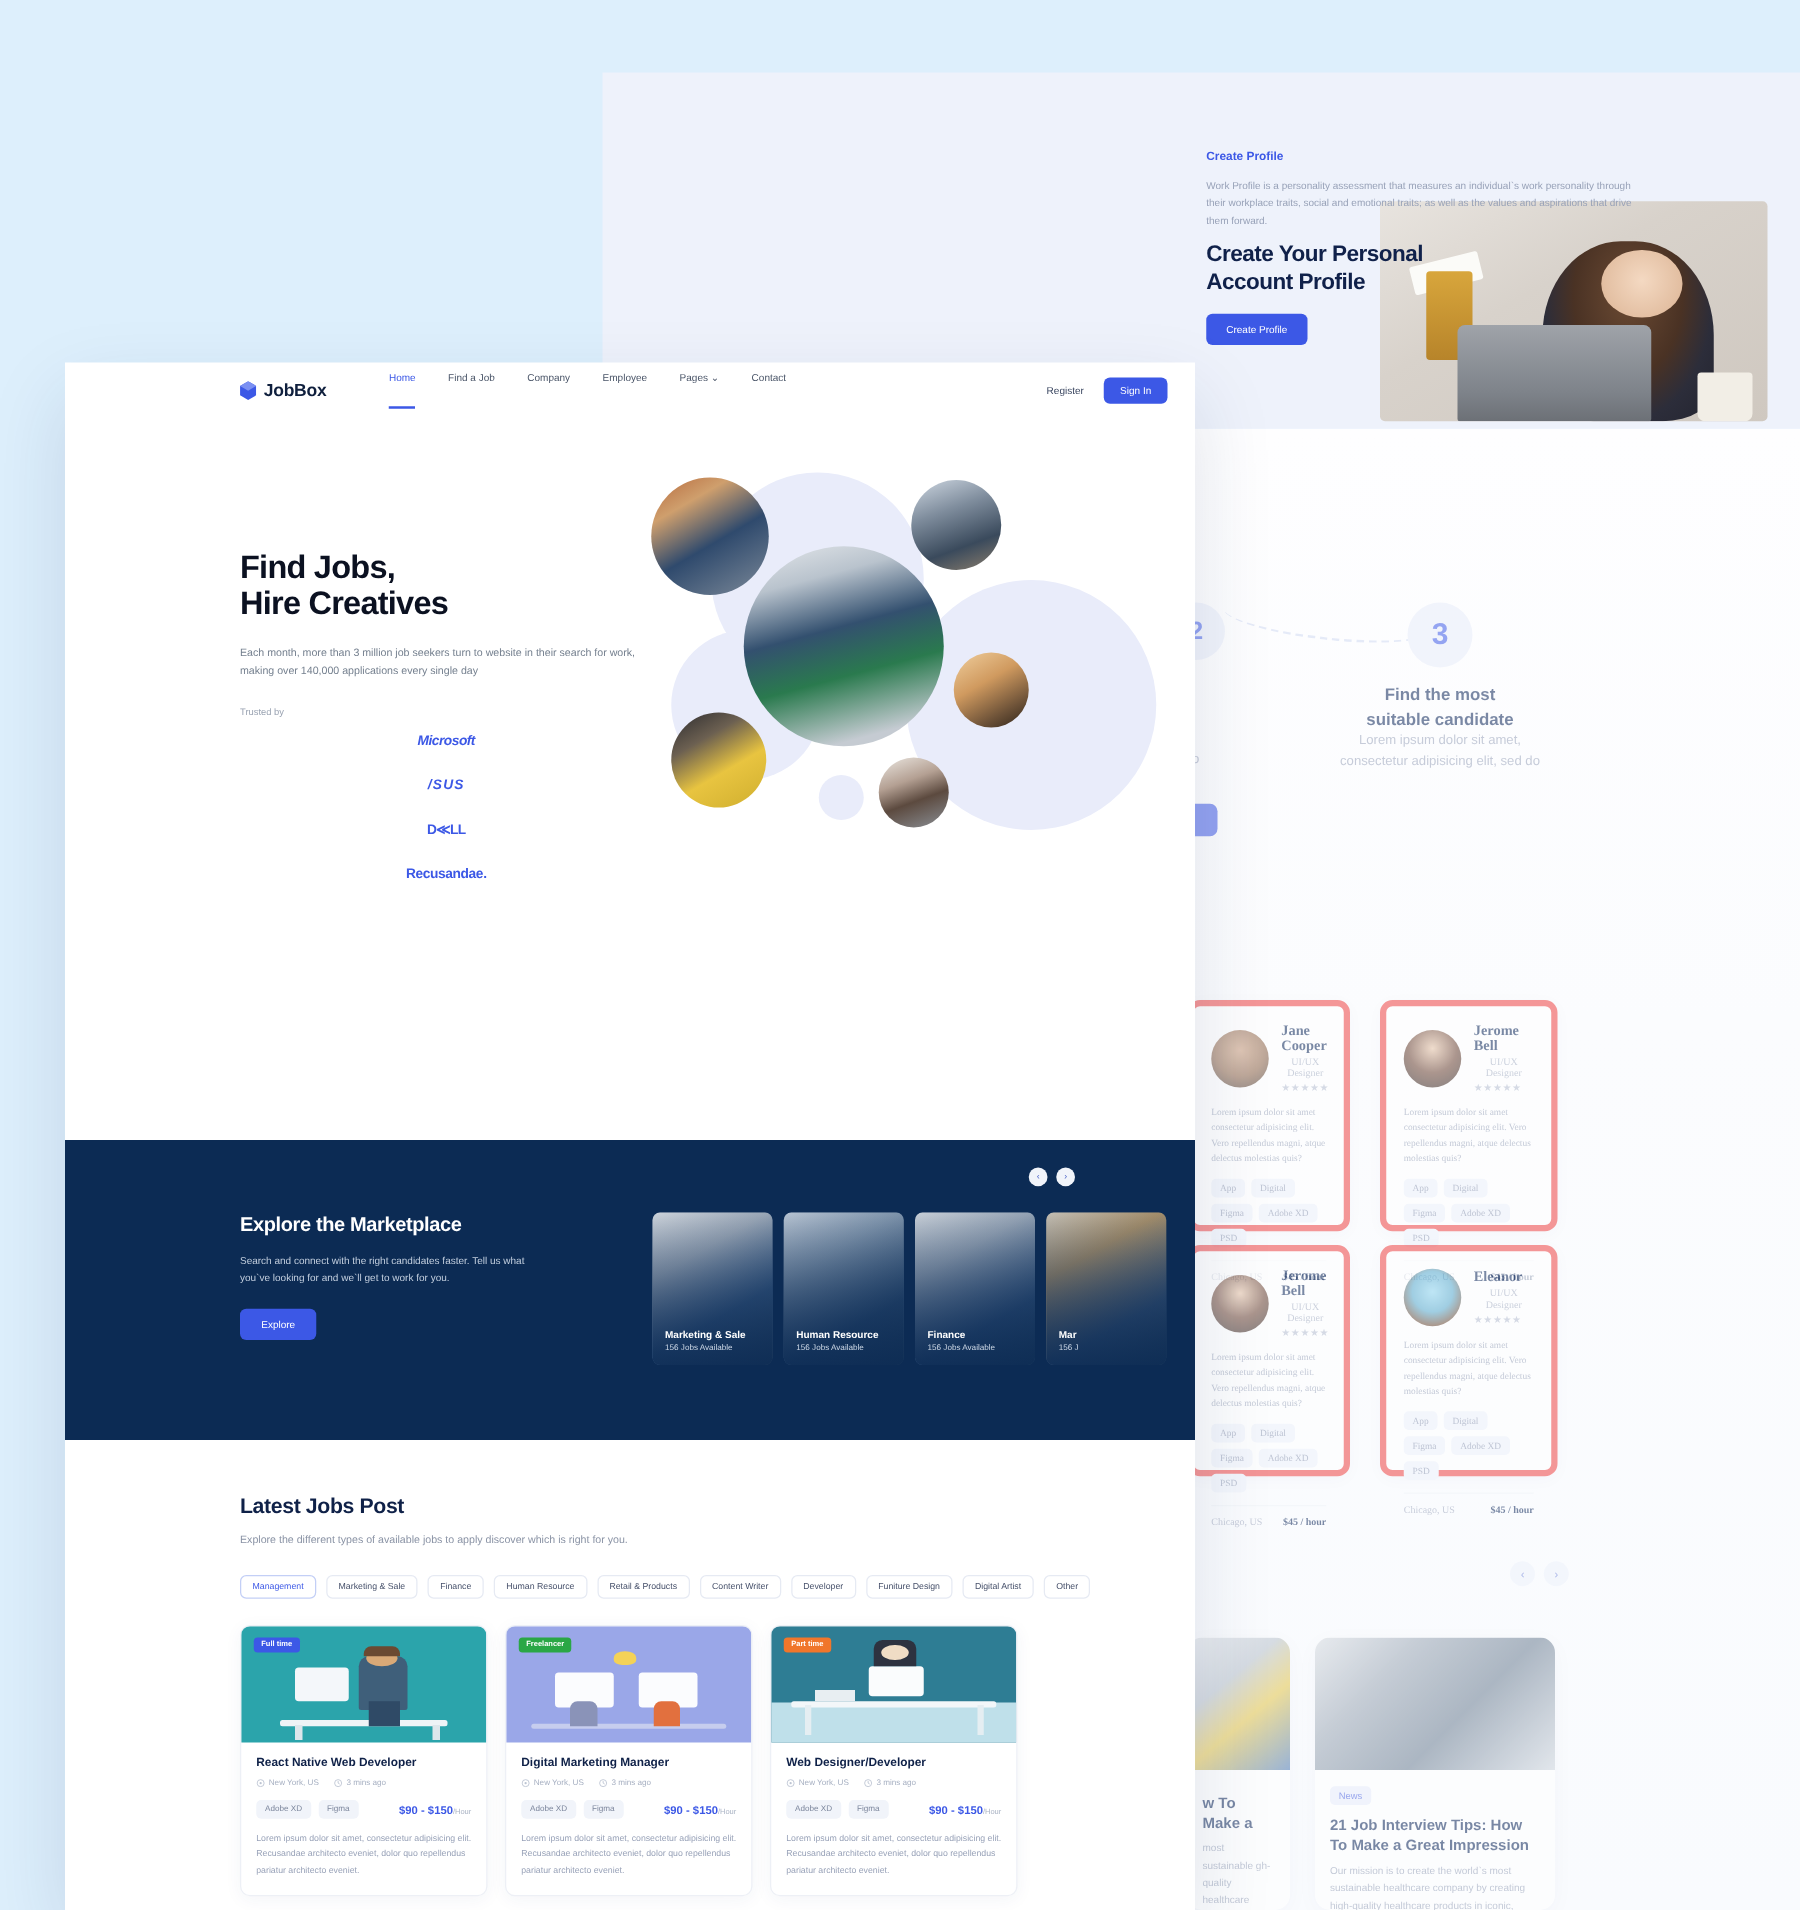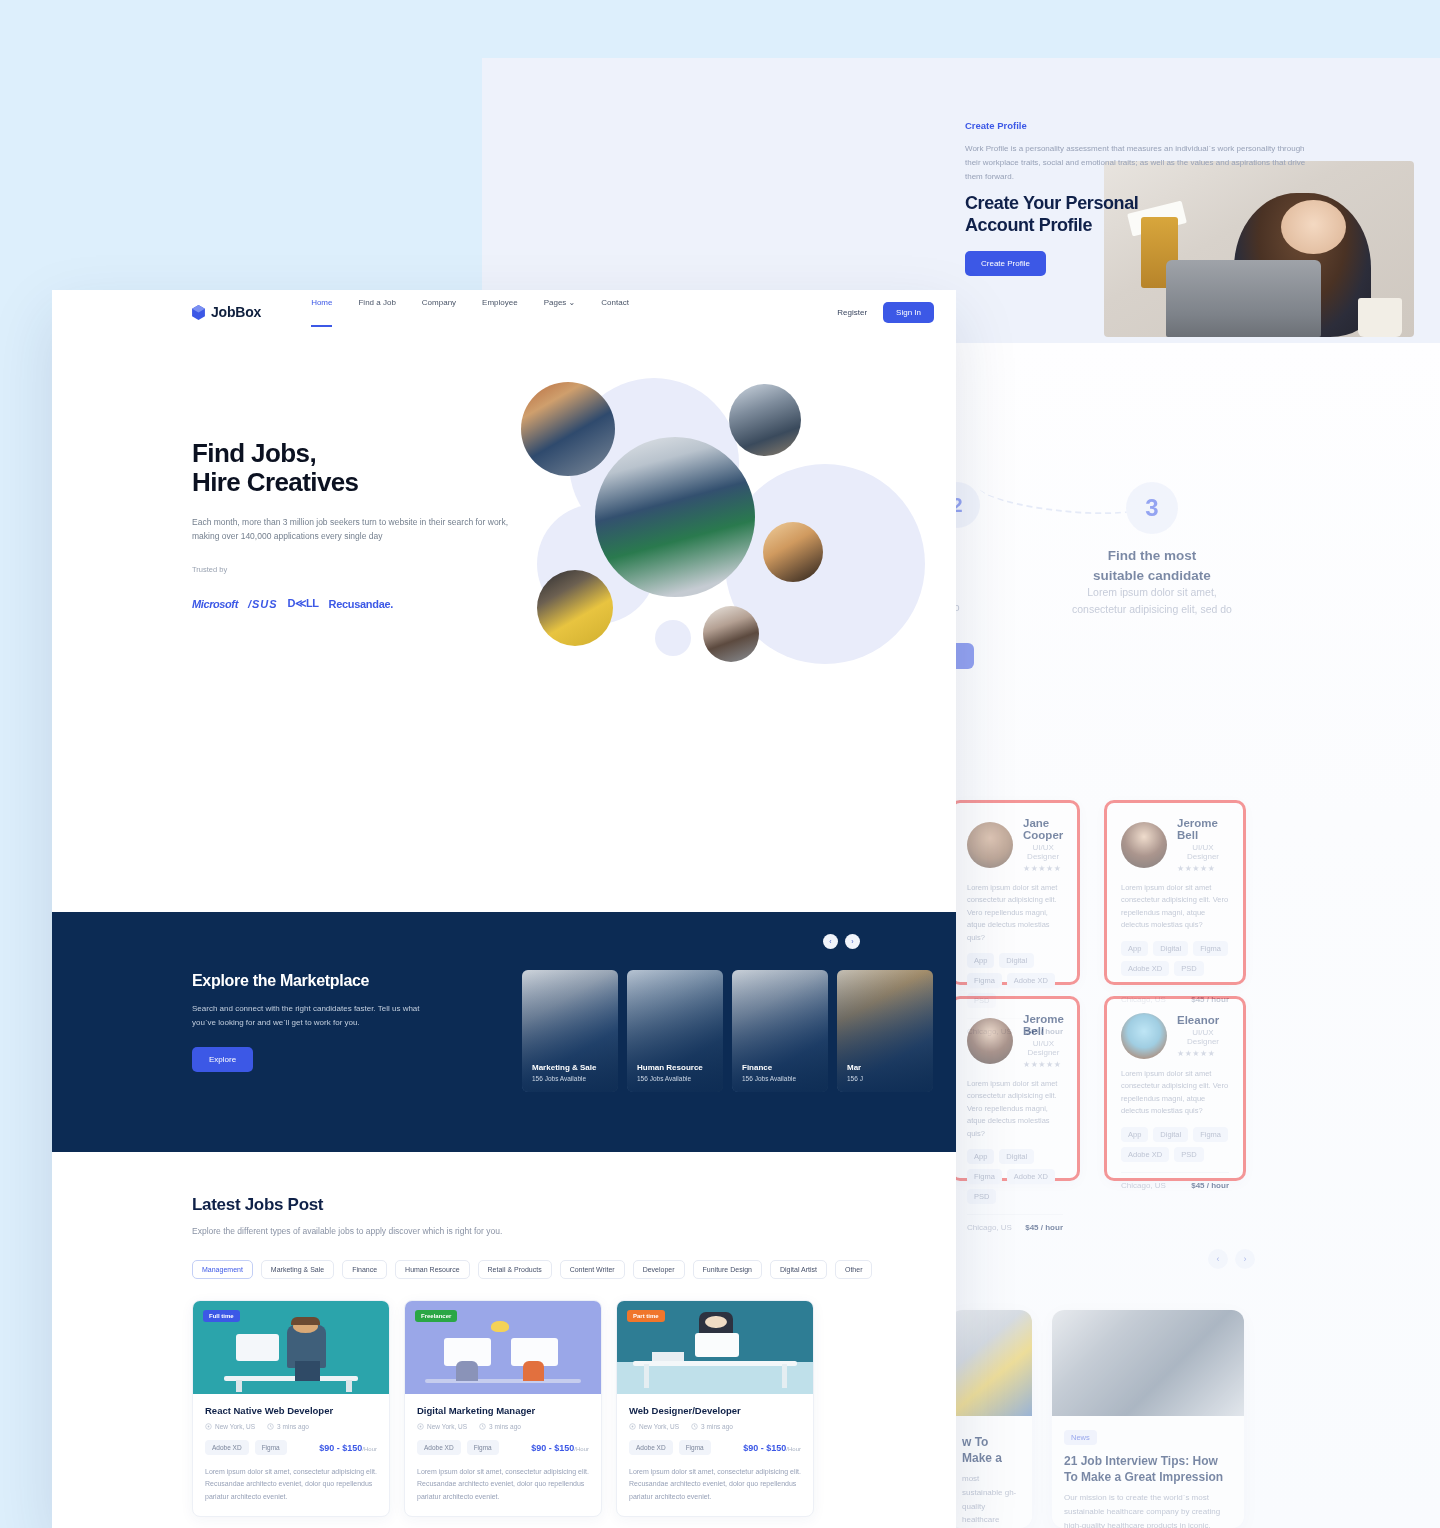--- a/index.html
+++ b/index.html
@@ -76,23 +76,24 @@
   .step-desc {
     position:absolute; text-align:center; color:#9aa4bb; font-size:10.5px; line-height:1.6;
   }
   .bg-blue-btn {
     position:absolute; left:938px; top:643px; width:36px; height:26px;
     background:#3c58e6; border-radius:6px;
   }
 
   
   .cand-card {
-    position:absolute; background:#fff; border:3px solid #ef4444;
+    position:absolute; background:#fff; border:5px solid #ef4444;
     border-radius:10px; padding:14px 14px 12px;
     box-shadow:0 3px 14px rgba(30,50,110,.05);
+    font-family:Liberation Serif, serif;
   }
   .cand-top { display:flex; gap:10px; align-items:center; }
   .cand-avatar { width:46px; height:46px; border-radius:50%; flex:0 0 46px; overflow:hidden; }
   .av-a { background: radial-gradient(circle at 50% 35%, #c89b7a 0%, #8c6347 55%, #3a2b24 100%); }
   .av-b { background: radial-gradient(circle at 50% 32%, #e6c3a5 0%, #6b4333 50%, #241a18 100%); }
   .av-c { background: radial-gradient(circle at 50% 32%, #e6c3a5 0%, #6b4333 50%, #241a18 100%); }
   .av-d { background: radial-gradient(circle at 50% 40%, #8ed4ef 0%, #57a9cc 45%, #6a4a35 75%, #3b2a20 100%); }
   .cand-name { font-size:11.5px; font-weight:700; color:#102a5c; }
   .cand-role { font-size:8px; color:#a6afc3; margin-top:2px;text-align:center; }
   .cand-stars { font-size:8px; color:#f5b731; margin-top:3px; letter-spacing:.5px; }
@@ -167,21 +168,21 @@
   .hero-btns { display:flex; gap:12px; margin-top:18px; }
   .btn-primary {
     font-size:8px; color:#fff; background:#3c58e6; border:none;
     border-radius:5px; padding:8px 17px; cursor:pointer;
   }
   .btn-ghost {
     font-size:8px; color:#3c58e6; background:#fff; border:1px solid #c8d2f7;
     border-radius:5px; padding:8px 17px; cursor:pointer;
   }
   .trusted-label { margin-top:22px; font-size:7.5px; color:#9aa3b2; }
-  .brands { display:flex; align-items:center; gap:10px; margin-top:23px; }
+  .brands { display:flex; align-items:center; gap:23px; margin-top:13px;flex-direction:column; }
   .brands span { font-size:11px; font-weight:800; color:#3c58e6; font-style:italic; letter-spacing:-.4px; }
   .brands span.b2 { font-style:italic; letter-spacing:1px; }
   .brands span.b3 { letter-spacing:-.5px; font-style:normal; }
   .brands span.b4 { font-style:normal; letter-spacing:-.3px; }
 
   
   .collage { position:absolute; left:455px; top:40px; width:420px; height:300px; }
   .blob { position:absolute; border-radius:50%; background:#e9ecfa; }
   .ph { position:absolute; border-radius:50%; overflow:hidden; }
   .ph-1 { background: linear-gradient(150deg,#b6683c 0%,#cf9f6d 25%,#2f4a6d 55%,#7d8a99 100%); }

